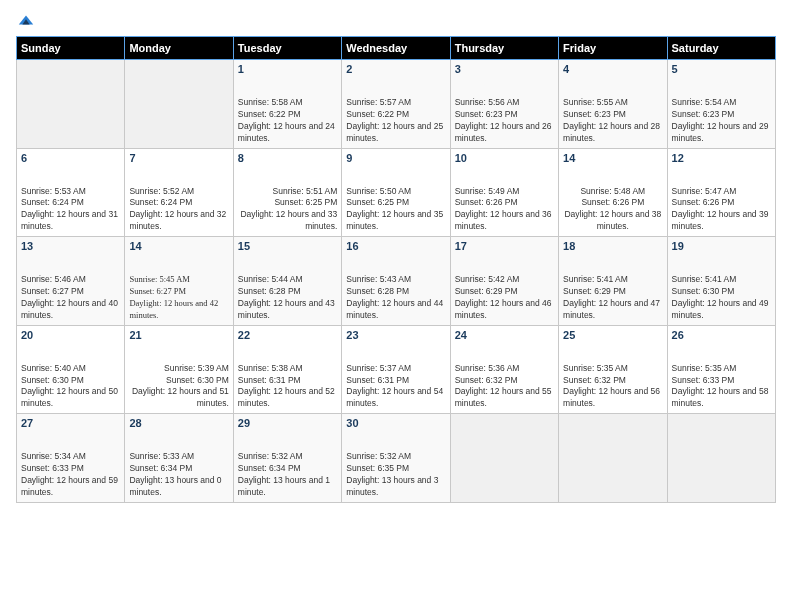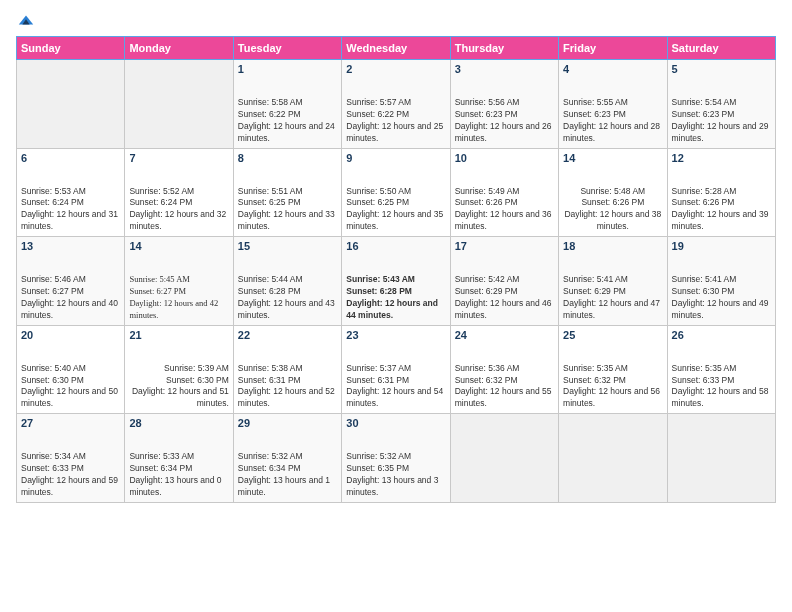--- a/index.html
+++ b/index.html
@@ -51,21 +51,21 @@
     .subtitle {
       font-size: 13px;
       color: #444;
     }
     table {
       width: 100%;
       border-collapse: collapse;
       table-layout: fixed;
     }
     thead tr th {
-      background-color: #ec4899;
+      background-color: #000000;
       color: #fff;
       font-size: 11px;
       font-weight: bold;
       padding: 5px 4px;
       text-align: left;
       border: 1px solid #5ba3e8;
     }
     tbody tr td {
       border: 1px solid #c8c8c8;
       vertical-align: top;
@@ -171,21 +171,21 @@
 Daylight: 12 hours and 31 minutes.</div>
           </td>
           <td>
             <span class="day-num">7</span>
             <div class="day-info" style="white-space: pre-line;">Sunrise: 5:52 AM
 Sunset: 6:24 PM
 Daylight: 12 hours and 32 minutes.</div>
           </td>
           <td>
             <span class="day-num">8</span>
-            <div class="day-info" style="white-space: pre-line;">Sunrise: 5:51 AM
+            <div class="day-info" style="white-space: pre-line; text-align: right;">Sunrise: 5:51 AM
 Sunset: 6:25 PM
 Daylight: 12 hours and 33 minutes.</div>
           </td>
           <td>
             <span class="day-num">9</span>
             <div class="day-info" style="white-space: pre-line;">Sunrise: 5:50 AM
 Sunset: 6:25 PM
 Daylight: 12 hours and 35 minutes.</div>
           </td>
           <td>
@@ -195,21 +195,21 @@
 Daylight: 12 hours and 36 minutes.</div>
           </td>
           <td>
             <span class="day-num">14</span>
             <div class="day-info" style="white-space: pre-line; text-align: center;">Sunrise: 5:48 AM
 Sunset: 6:26 PM
 Daylight: 12 hours and 38 minutes.</div>
           </td>
           <td>
             <span class="day-num">12</span>
-            <div class="day-info" style="white-space: pre-line;">Sunrise: 5:28 AM
+            <div class="day-info" style="white-space: pre-line;">Sunrise: 5:47 AM
 Sunset: 6:26 PM
 Daylight: 12 hours and 39 minutes.</div>
           </td>
         </tr>
         <tr>
           <td>
             <span class="day-num">13</span>
             <div class="day-info" style="white-space: pre-line;">Sunrise: 5:46 AM
 Sunset: 6:27 PM
 Daylight: 12 hours and 40 minutes.</div>
@@ -221,21 +221,21 @@
 Daylight: 12 hours and 42 minutes.</div>
           </td>
           <td>
             <span class="day-num">15</span>
             <div class="day-info" style="white-space: pre-line;">Sunrise: 5:44 AM
 Sunset: 6:28 PM
 Daylight: 12 hours and 43 minutes.</div>
           </td>
           <td>
             <span class="day-num">16</span>
-            <div class="day-info" style="white-space: pre-line; font-weight: bold;">Sunrise: 5:43 AM
+            <div class="day-info" style="white-space: pre-line;">Sunrise: 5:43 AM
 Sunset: 6:28 PM
 Daylight: 12 hours and 44 minutes.</div>
           </td>
           <td>
             <span class="day-num">17</span>
             <div class="day-info" style="white-space: pre-line;">Sunrise: 5:42 AM
 Sunset: 6:29 PM
 Daylight: 12 hours and 46 minutes.</div>
           </td>
           <td>

